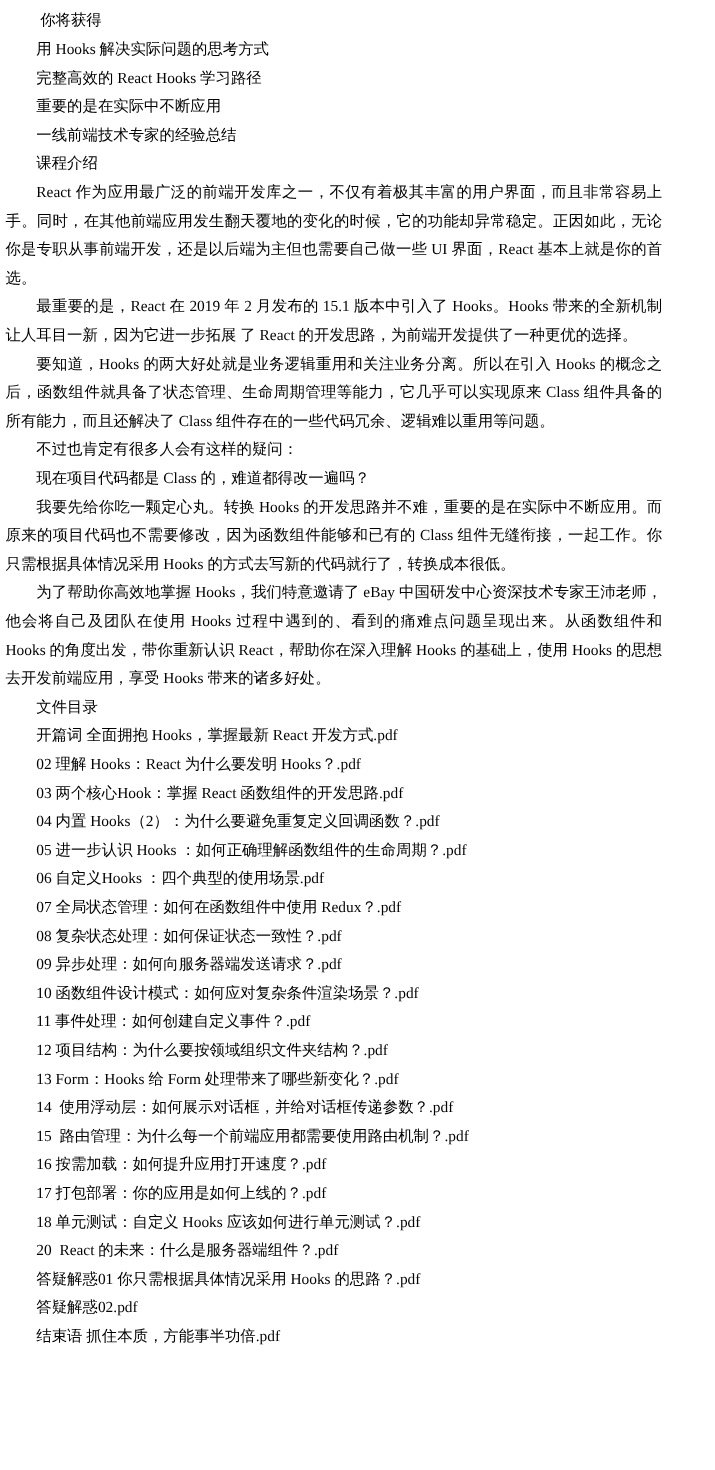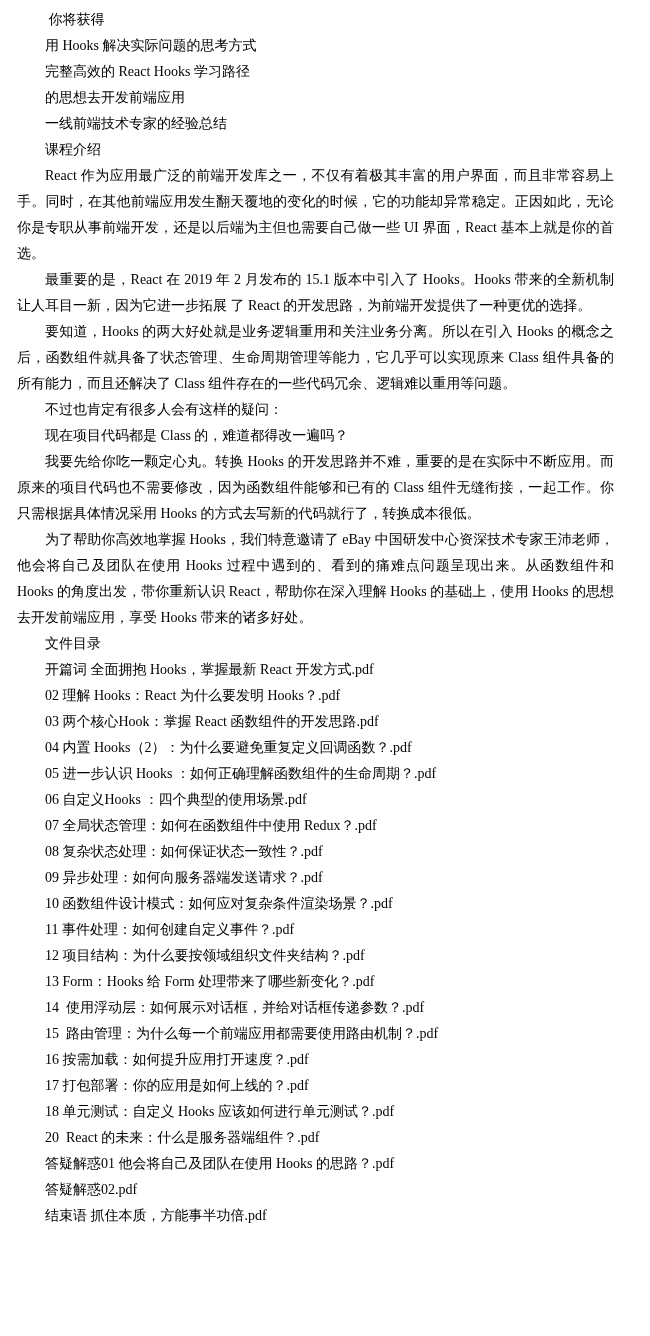--- a/index.html
+++ b/index.html
@@ -12,40 +12,39 @@
     min-height: 1336px;
   }
   .doc {
     box-sizing: border-box;
     width: 604px;
     padding: 7px 2px 24px 5px;
     font-family: "Liberation Serif", "DejaVu Serif", serif;
     font-size: 14px;
     line-height: 26px;
     color: #000000;
-    margin-left: 12px;
   }
   .doc p.line {
     margin: 0;
     text-indent: 28px;
     text-align: justify;
     white-space: pre-wrap;
     word-break: normal;
     overflow-wrap: break-word;
   }
 </style>
 </head>
 <body>
 
 <div class="doc">
 
   <p class="line"> 你将获得</p>
   <p class="line">用 Hooks 解决实际问题的思考方式</p>
   <p class="line">完整高效的 React Hooks 学习路径</p>
-  <p class="line">的思想去开发前端应用</p>
+  <p class="line">重要的是在实际中不断应用</p>
   <p class="line">一线前端技术专家的经验总结</p>
 
   <p class="line">课程介绍</p>
   <p class="line">React 作为应用最广泛的前端开发库之一，不仅有着极其丰富的用户界面，而且非常容易上手。同时，在其他前端应用发生翻天覆地的变化的时候，它的功能却异常稳定。正因如此，无论你是专职从事前端开发，还是以后端为主但也需要自己做一些 UI 界面，React 基本上就是你的首选。</p>
   <p class="line">最重要的是，React 在 2019 年 2 月发布的 15.1 版本中引入了 Hooks。Hooks 带来的全新机制让人耳目一新，因为它进一步拓展 了 React 的开发思路，为前端开发提供了一种更优的选择。</p>
   <p class="line">要知道，Hooks 的两大好处就是业务逻辑重用和关注业务分离。所以在引入 Hooks 的概念之后，函数组件就具备了状态管理、生命周期管理等能力，它几乎可以实现原来 Class 组件具备的所有能力，而且还解决了 Class 组件存在的一些代码冗余、逻辑难以重用等问题。</p>
   <p class="line">不过也肯定有很多人会有这样的疑问：</p>
   <p class="line">现在项目代码都是 Class 的，难道都得改一遍吗？</p>
   <p class="line">我要先给你吃一颗定心丸。转换 Hooks 的开发思路并不难，重要的是在实际中不断应用。而原来的项目代码也不需要修改，因为函数组件能够和已有的 Class 组件无缝衔接，一起工作。你只需根据具体情况采用 Hooks 的方式去写新的代码就行了，转换成本很低。</p>
   <p class="line">为了帮助你高效地掌握 Hooks，我们特意邀请了 eBay 中国研发中心资深技术专家王沛老师，他会将自己及团队在使用 Hooks 过程中遇到的、看到的痛难点问题呈现出来。从函数组件和 Hooks 的角度出发，带你重新认识 React，帮助你在深入理解 Hooks 的基础上，使用 Hooks 的思想去开发前端应用，享受 Hooks 带来的诸多好处。</p>
@@ -63,17 +62,17 @@
   <p class="line">10 函数组件设计模式：如何应对复杂条件渲染场景？.pdf</p>
   <p class="line">11 事件处理：如何创建自定义事件？.pdf</p>
   <p class="line">12 项目结构：为什么要按领域组织文件夹结构？.pdf</p>
   <p class="line">13 Form：Hooks 给 Form 处理带来了哪些新变化？.pdf</p>
   <p class="line">14  使用浮动层：如何展示对话框，并给对话框传递参数？.pdf</p>
   <p class="line">15  路由管理：为什么每一个前端应用都需要使用路由机制？.pdf</p>
   <p class="line">16 按需加载：如何提升应用打开速度？.pdf</p>
   <p class="line">17 打包部署：你的应用是如何上线的？.pdf</p>
   <p class="line">18 单元测试：自定义 Hooks 应该如何进行单元测试？.pdf</p>
   <p class="line">20  React 的未来：什么是服务器端组件？.pdf</p>
-  <p class="line">答疑解惑01 他会将自己及团队在使用 Hooks 的思路？.pdf</p>
+  <p class="line">答疑解惑01 你只需根据具体情况采用 Hooks 的思路？.pdf</p>
   <p class="line">答疑解惑02.pdf</p>
   <p class="line">结束语 抓住本质，方能事半功倍.pdf</p>
 
 </div>
 
 </body></html>

